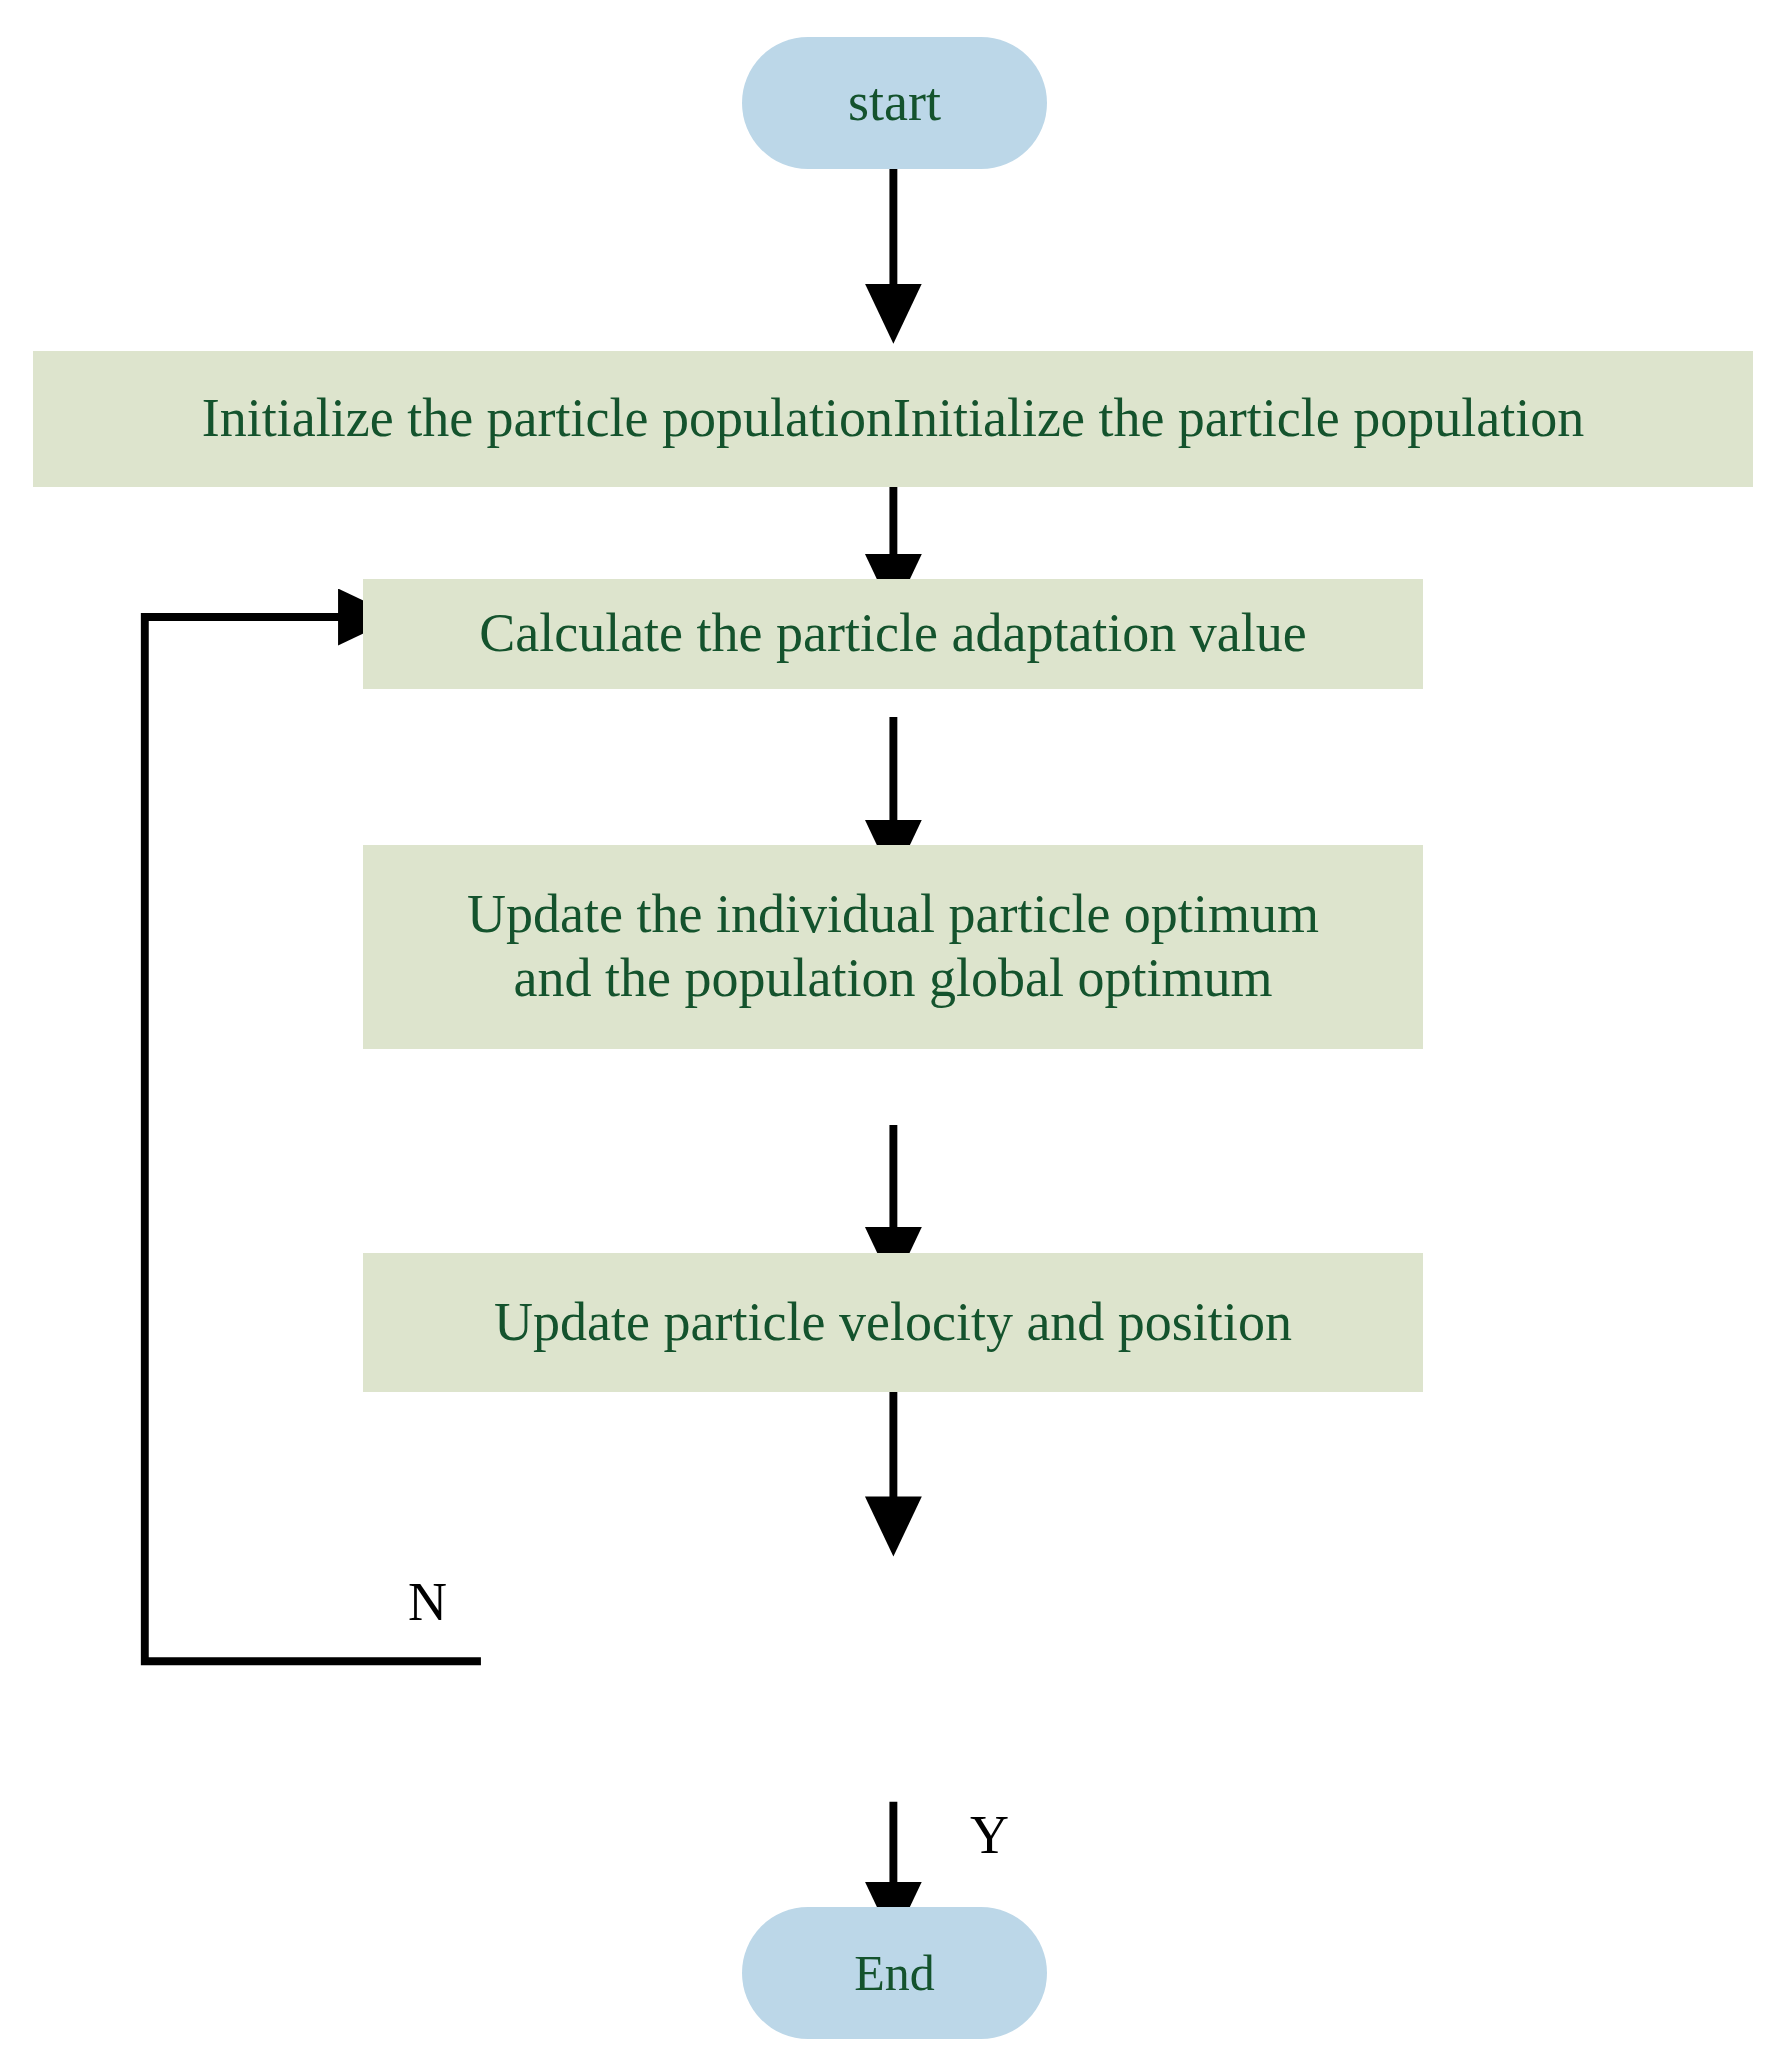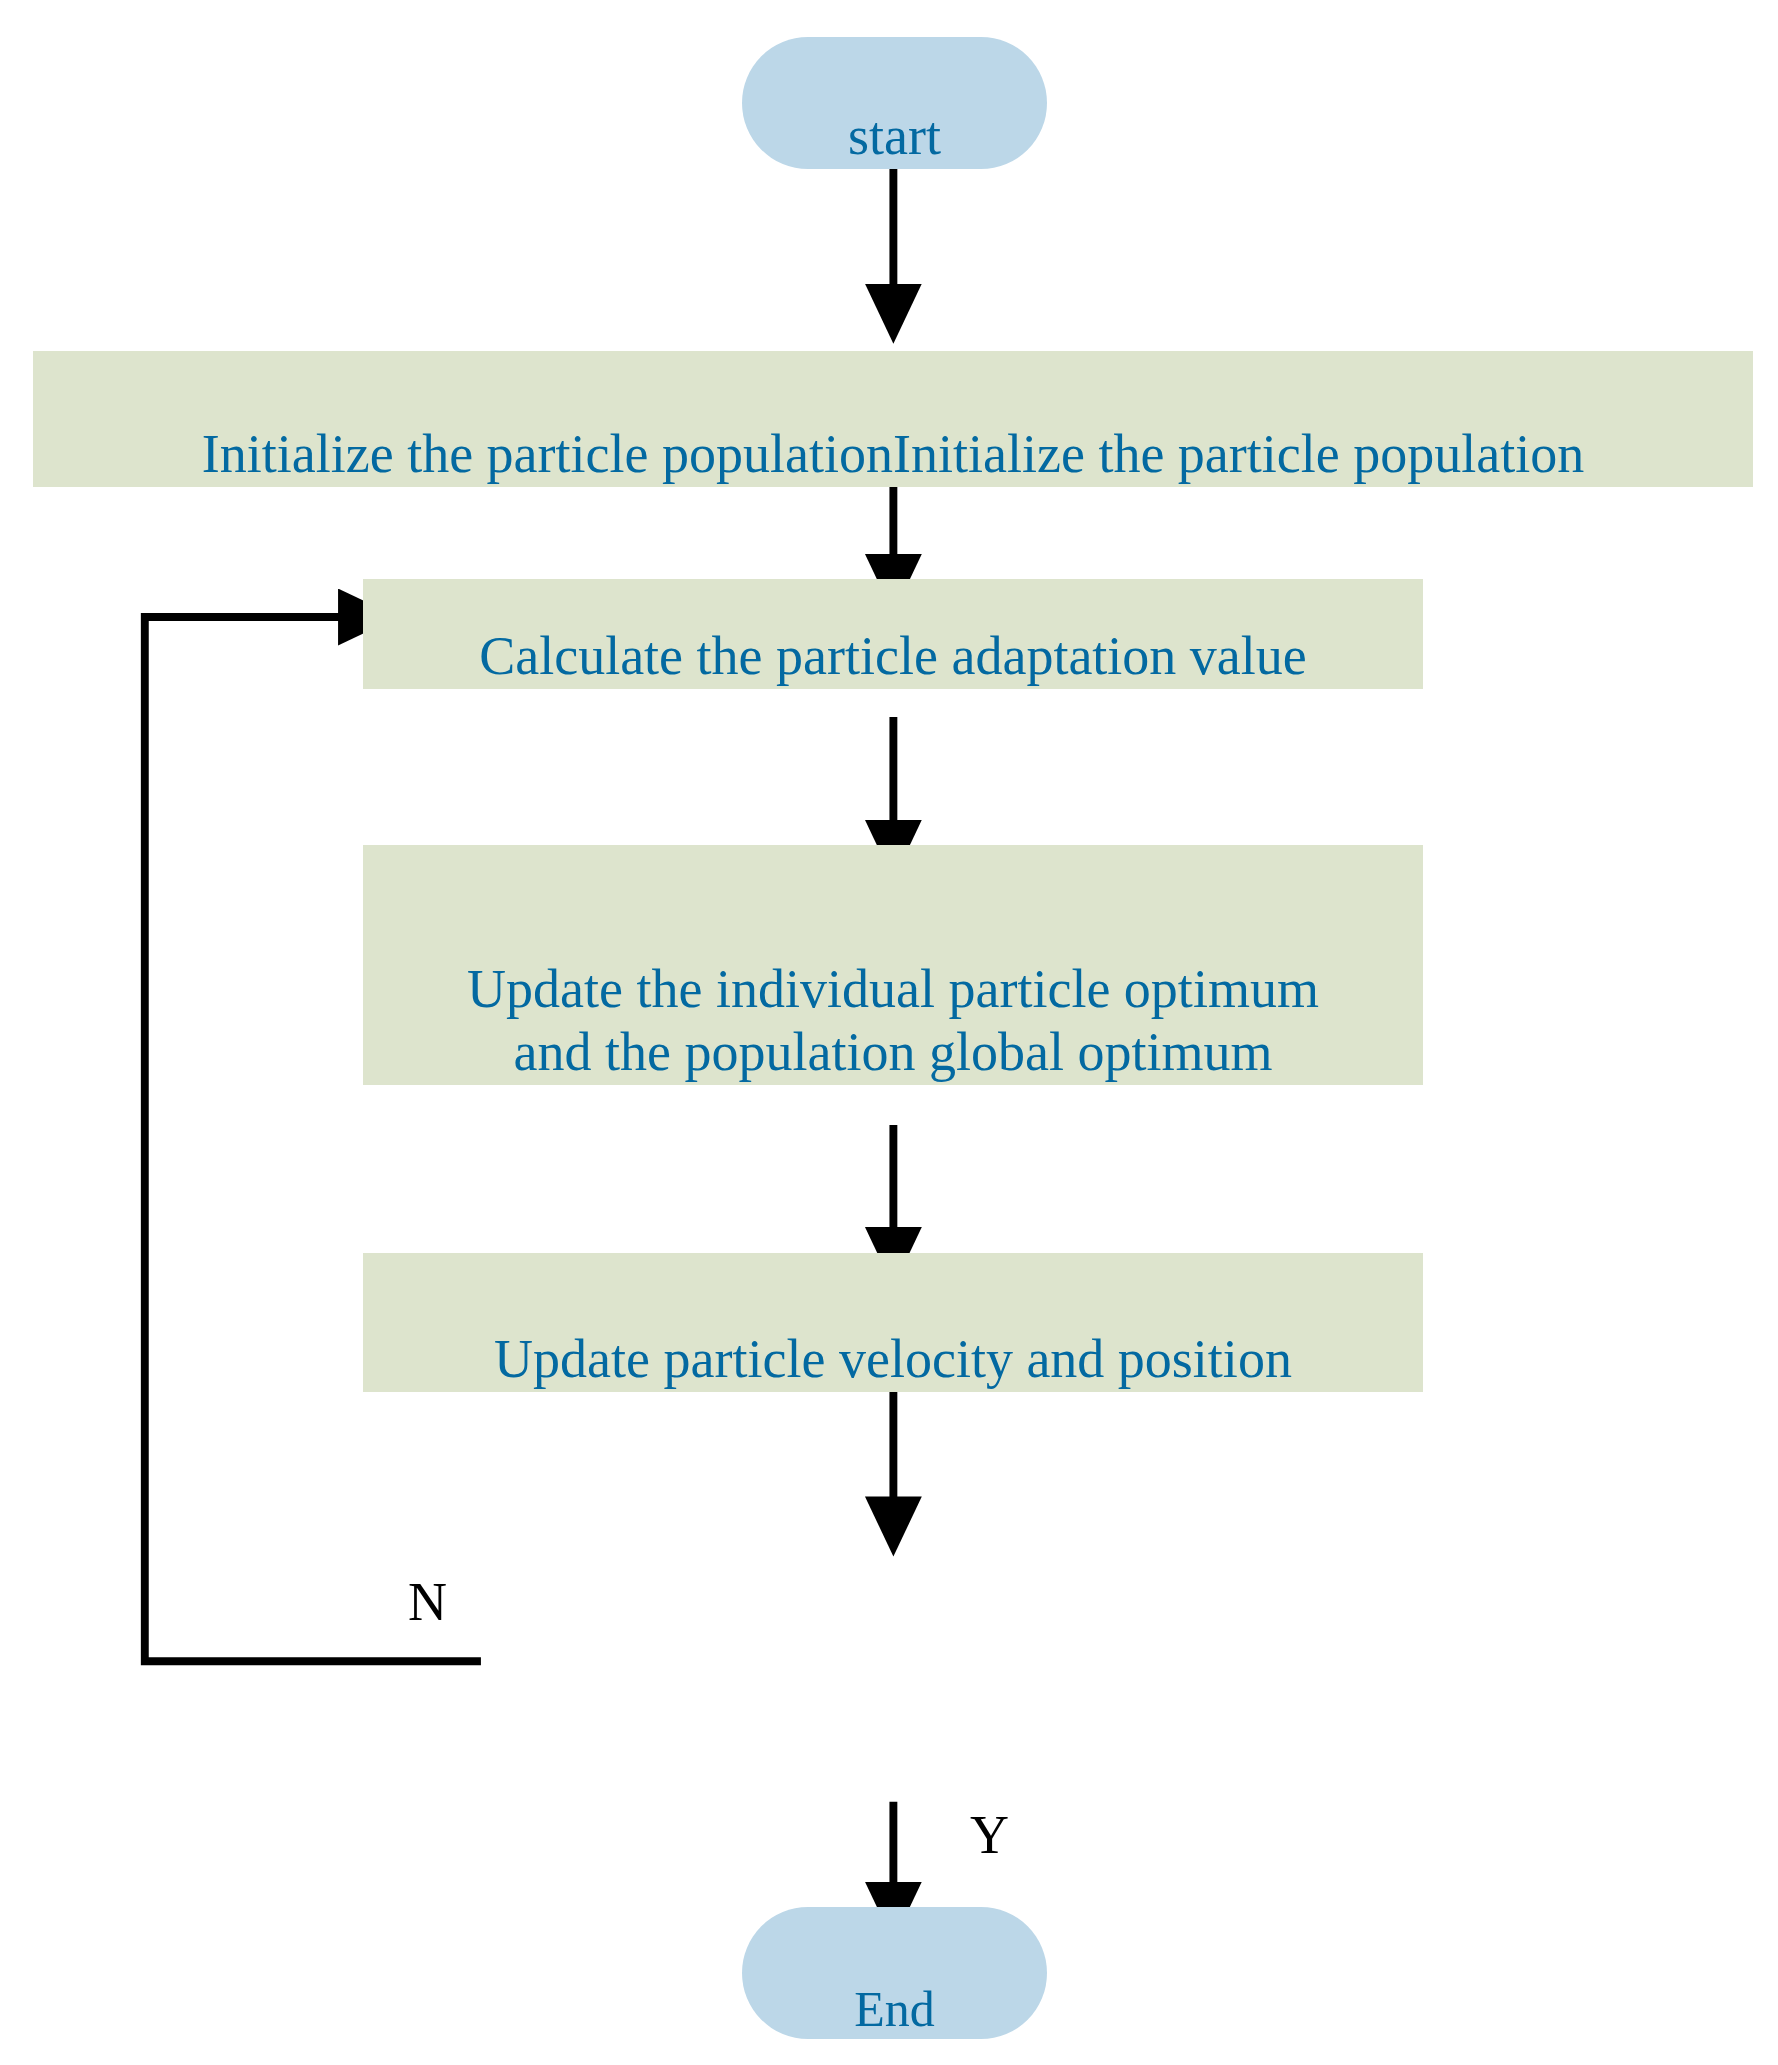--- a/index.html
+++ b/index.html
@@ -1,19 +1,19 @@
 <!DOCTYPE html>
 <html style="font-size:14px"><head>
 <meta charset="utf-8">
 <style>
   html,body{margin:0;padding:0;background:#ffffff;}
   body{width:1778px;height:2065px;font-family:"Liberation Serif","DejaVu Serif",serif;}
   #canvas{position:relative;width:1778px;height:2065px;background:#fff;overflow:hidden;}
 
-  .node{position:absolute;box-sizing:border-box;display:flex;align-items:flex-end;justify-content:center;text-align:center;color:#0369a1;}
+  .node{position:absolute;box-sizing:border-box;display:flex;align-items:center;justify-content:center;text-align:center;color:#14532d;}
   .terminator{border-radius:877px;}
   .process{}
   .node-label{display:block;line-height:1.18;white-space:pre-line;}
 
   .diamond-wrap{position:absolute;}
   .diamond-shape{position:absolute;inset:0;}
   .diamond-text{position:absolute;inset:0;display:flex;align-items:center;justify-content:center;text-align:center;color:#000;line-height:1.22;white-space:pre-line;}
 
   .edge{position:absolute;overflow:visible;pointer-events:none;}
   .edge-label{position:absolute;color:#000;}
@@ -64,21 +64,21 @@
   </div>
 
   <div class="node process" style="left:33px;top:310px;width:1720px;height:136px;background:#dde4cd;margin-top:41px;">
     <span class="node-label" style="font-size:54px;">Initialize the particle populationInitialize the particle population</span>
   </div>
 
   <div class="node process" style="left:363px;top:579px;width:1060px;height:110px;background:#dde4cd;">
     <span class="node-label" style="font-size:54px;">Calculate the particle adaptation value</span>
   </div>
 
-  <div class="node process" style="left:363px;top:845px;width:1060px;height:240px;background:#dde4cd;">
+  <div class="node process" style="left:363px;top:845px;width:1060px;height:204px;background:#dde4cd;">
     <span class="node-label" style="font-size:54px;">Update the individual particle optimum
 and the population global optimum</span>
   </div>
 
   <div class="node process" style="left:363px;top:1253px;width:1060px;height:139px;background:#dde4cd;">
     <span class="node-label" style="font-size:54px;">Update particle velocity and position</span>
   </div>
 
 
   <div class="node terminator" style="left:742px;top:1907px;width:305px;height:132px;background:#bcd7e8;">

